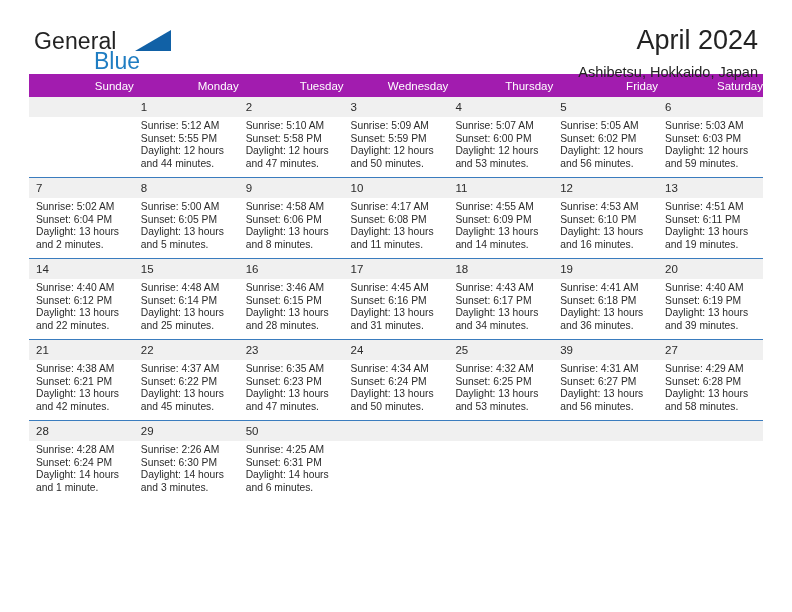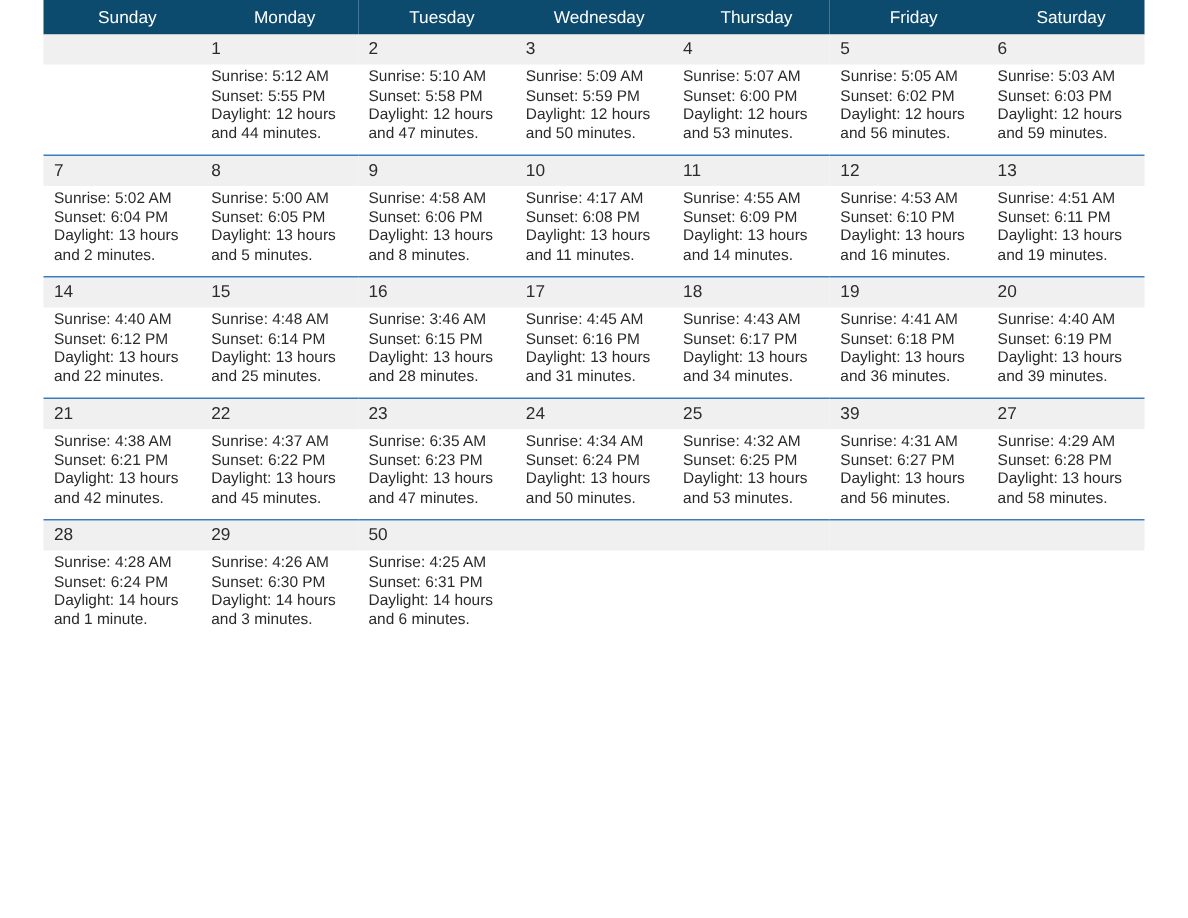--- a/index.html
+++ b/index.html
@@ -81,25 +81,25 @@
     white-space: nowrap;
   }
 
   
   .calendar {
     width: 734px;
     border-collapse: collapse;
     table-layout: fixed;
   }
   .calendar th {
-    background: #0c4a6e;
+    background: #a21caf;
     color: #ffffff;
     font-size: 11.5px;
     font-weight: normal;
-    text-align: center;
+    text-align: right;
     padding: 5px 0 5px 7px;
     height: 13px;
     border: none;
     margin-top: 28px;
   }
   .calendar td {
     vertical-align: top;
     padding: 0;
     border: none;
     border-top: 1px solid #3a7cbe;
@@ -128,20 +128,31 @@
   }
   td.blank .daynum {
     background: #f0f0f0;
   }
 </style>
 </head>
 <body>
 
 <div class="page">
 
+  <div class="topbar">
+    <div class="brand">
+      <span class="brand-general">General</span>
+      <span class="brand-flag"></span>
+      <span class="brand-blue">Blue</span>
+    </div>
+    <div class="titles">
+      <div class="cal-title">April 2024</div>
+      <div class="cal-sub">Ashibetsu, Hokkaido, Japan</div>
+    </div>
+  </div>
 
   <table class="calendar">
     <thead>
       <tr>
         <th>Sunday</th>
         <th>Monday</th>
         <th>Tuesday</th>
         <th>Wednesday</th>
         <th>Thursday</th>
         <th>Friday</th>
@@ -409,21 +420,21 @@
             <div class="cellbody">
               <div>Sunrise: 4:28 AM</div>
               <div>Sunset: 6:24 PM</div>
               <div>Daylight: 14 hours</div>
               <div>and 1 minute.</div>
             </div>
           </td>
           <td>
             <div class="daynum">29</div>
             <div class="cellbody">
-              <div>Sunrise: 4:26 AM</div>
+              <div>Sunrise: 2:26 AM</div>
               <div>Sunset: 6:30 PM</div>
               <div>Daylight: 14 hours</div>
               <div>and 3 minutes.</div>
             </div>
           </td>
           <td>
             <div class="daynum">50</div>
             <div class="cellbody">
               <div>Sunrise: 4:25 AM</div>
               <div>Sunset: 6:31 PM</div>

